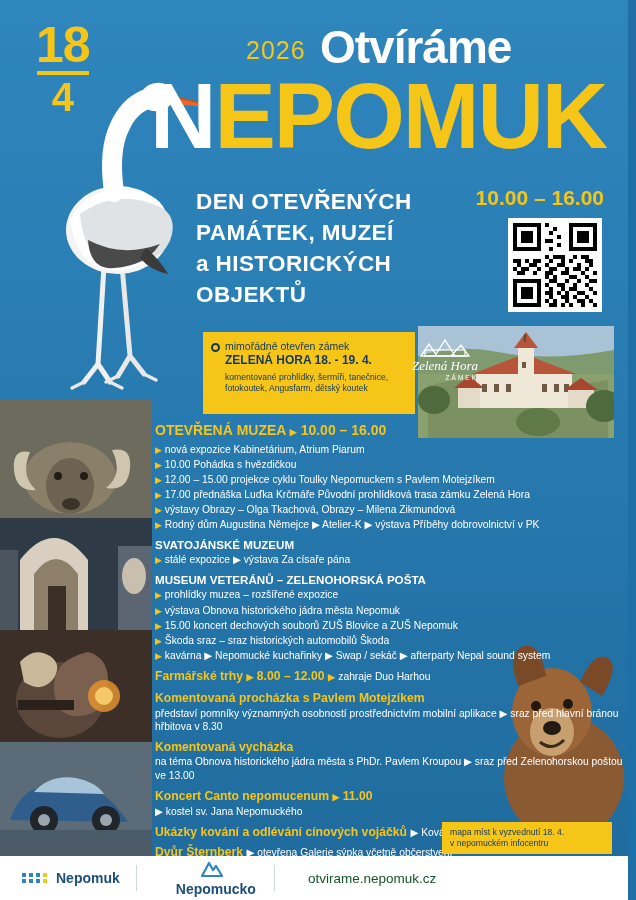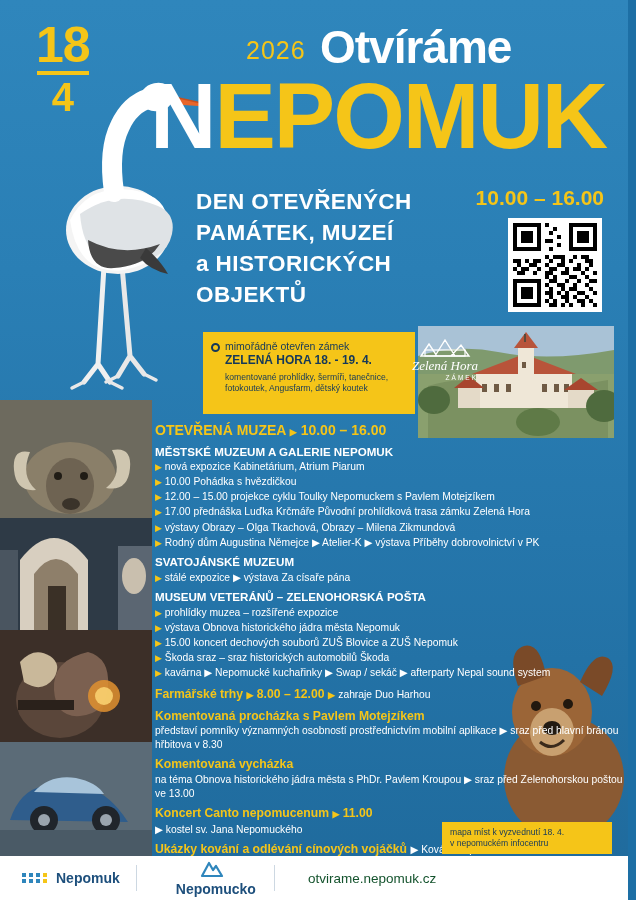--- a/index.html
+++ b/index.html
@@ -375,21 +375,20 @@
     </svg>
   </div>
 
   <div class="program">
     <div class="p-head-y">
       <span>OTEVŘENÁ MUZEA</span>
       <span class="arrow">▶</span>
       <span>10.00 – 16.00</span>
     </div>
 
-    <div class="p-head-w">MĚSTSKÉ MUZEUM A GALERIE NEPOMUK</div>
     <div class="p-line"><span class="arrow">▶</span> <span>nová expozice Kabinetárium, Atrium Piarum</span></div>
     <div class="p-line"><span class="arrow">▶</span> <span>10.00 Pohádka s hvězdičkou</span></div>
     <div class="p-line"><span class="arrow">▶</span> <span>12.00 – 15.00 projekce cyklu Toulky Nepomuckem s Pavlem Motejzíkem</span></div>
     <div class="p-line"><span class="arrow">▶</span> <span>17.00 přednáška Luďka Krčmáře Původní prohlídková trasa zámku Zelená Hora</span></div>
     <div class="p-line"><span class="arrow">▶</span> <span>výstavy Obrazy – Olga Tkachová, Obrazy – Milena Zikmundová</span></div>
     <div class="p-line"><span class="arrow">▶</span> <span>Rodný dům Augustina Němejce ▶ Atelier-K ▶ výstava Příběhy dobrovolnictví v PK</span></div>
 
     <div class="p-head-w">SVATOJÁNSKÉ MUZEUM</div>
     <div class="p-line"><span class="arrow">▶</span> <span>stálé expozice ▶ výstava Za císaře pána</span></div>
 

